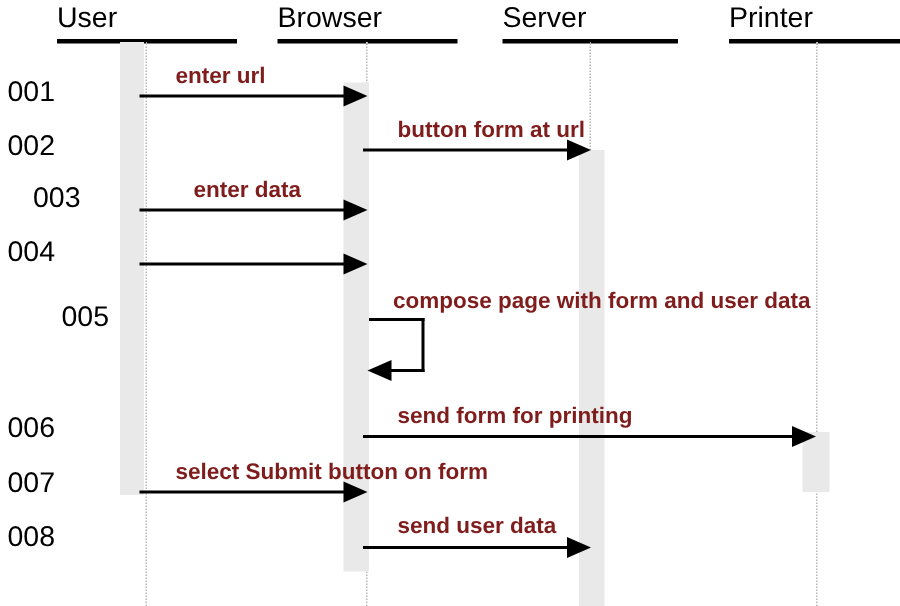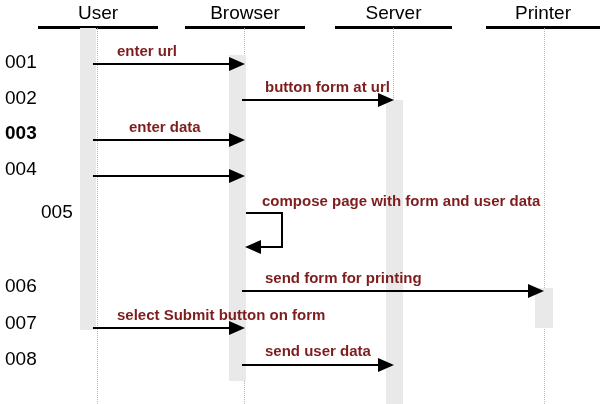--- a/index.html
+++ b/index.html
@@ -14,21 +14,21 @@
     position: relative;
     width: 600px;
     height: 404px;
     background: #ffffff;
     overflow: hidden;
   }
   .participant-label {
     position: absolute;
     font-size: 19px;
     color: #000000;
-    text-align: center;
+    text-align: left;
     white-space: nowrap;
     line-height: 22px;
   }
   .participant-rule {
     position: absolute;
     height: 3px;
     background: #000000;
   }
   .lifeline {
     position: absolute;
@@ -111,21 +111,21 @@
   <div class="lifeline" style="left:393px; top:28px; height:376px;"></div>
   <div class="lifeline" style="left:544px; top:28px; height:376px;"></div>
 
   <div class="activation" style="left:80px; top:28px; width:16px; height:302px;"></div>
   <div class="activation" style="left:229px; top:55px; width:17px; height:326px;"></div>
   <div class="activation" style="left:386px; top:100px; width:17px; height:304px;"></div>
   <div class="activation" style="left:535px; top:288px; width:18px; height:40px;"></div>
 
   <div class="row-label" style="left:5px; top:53px;">001</div>
   <div class="row-label" style="left:5px; top:89px;">002</div>
-  <div class="row-label" style="left:5px; top:124px;font-weight:bold;">003</div>
+  <div class="row-label" style="left:22px; top:124px;">003</div>
   <div class="row-label" style="left:5px; top:160px;">004</div>
   <div class="row-label" style="left:5px; top:203px;margin-left:36px;">005</div>
   <div class="row-label" style="left:5px; top:277px;">006</div>
   <div class="row-label" style="left:5px; top:314px;">007</div>
   <div class="row-label" style="left:5px; top:350px;">008</div>
 
   <div class="msg-label" style="left:117px; top:42px;">enter url</div>
   <div class="msg-line" style="left:93px; top:63px; width:142px;"></div>
   <div class="arrowhead-right" style="left:229px; top:57px;"></div>
 

